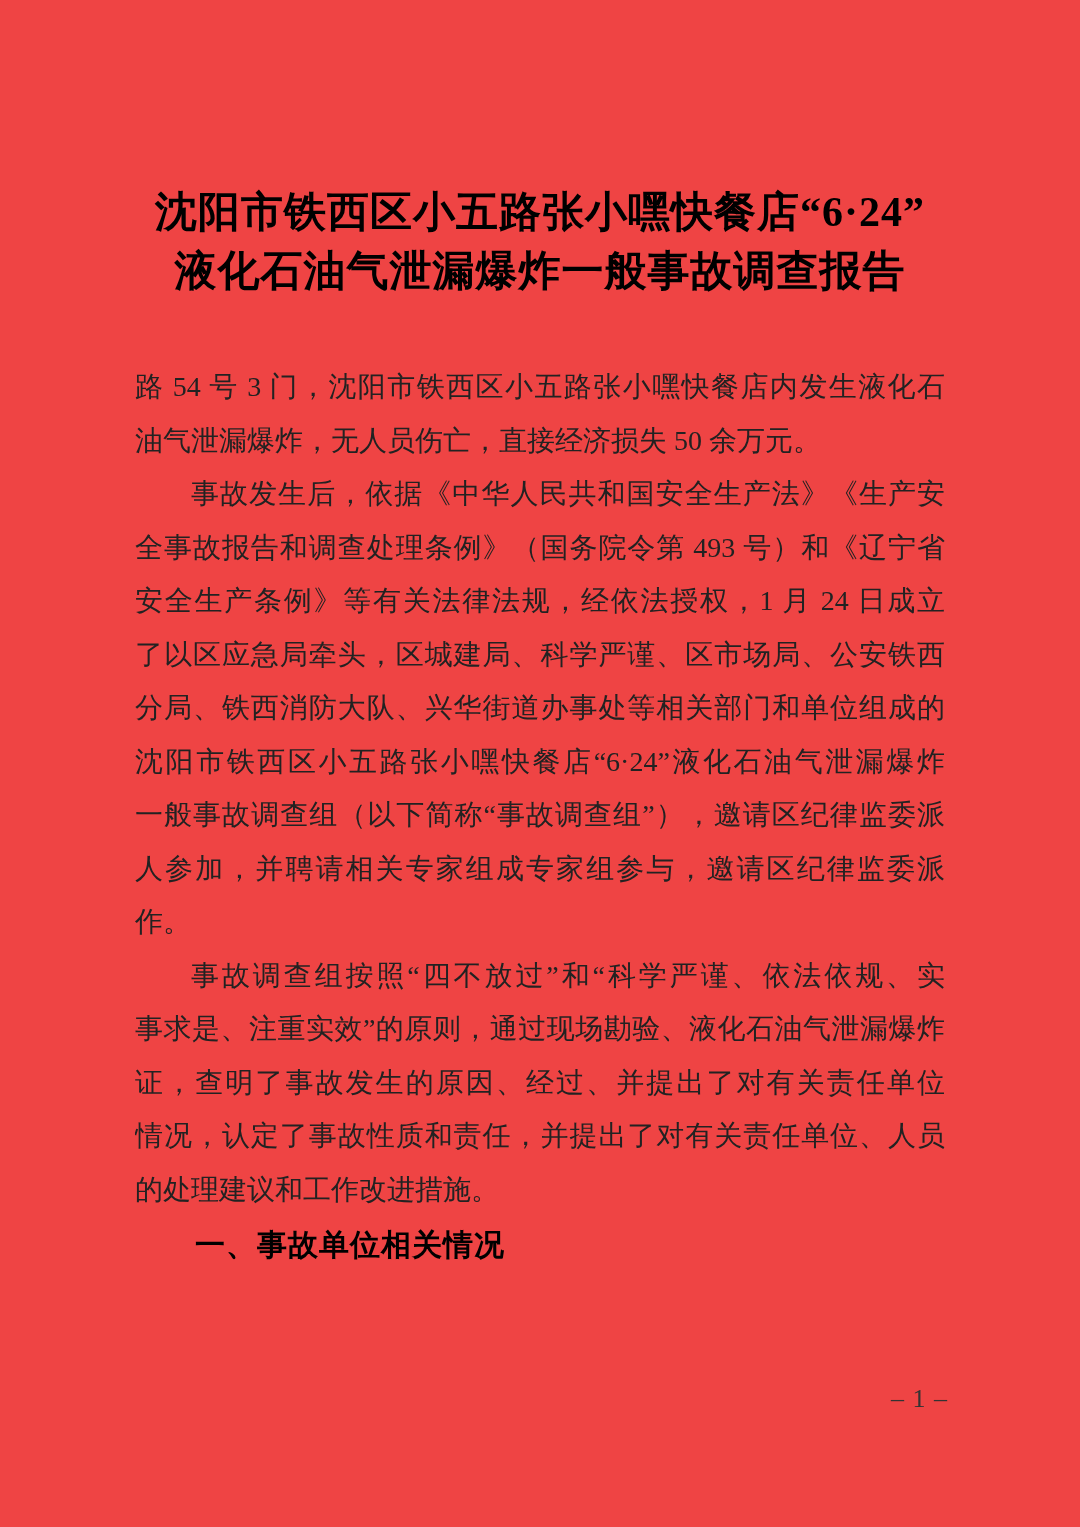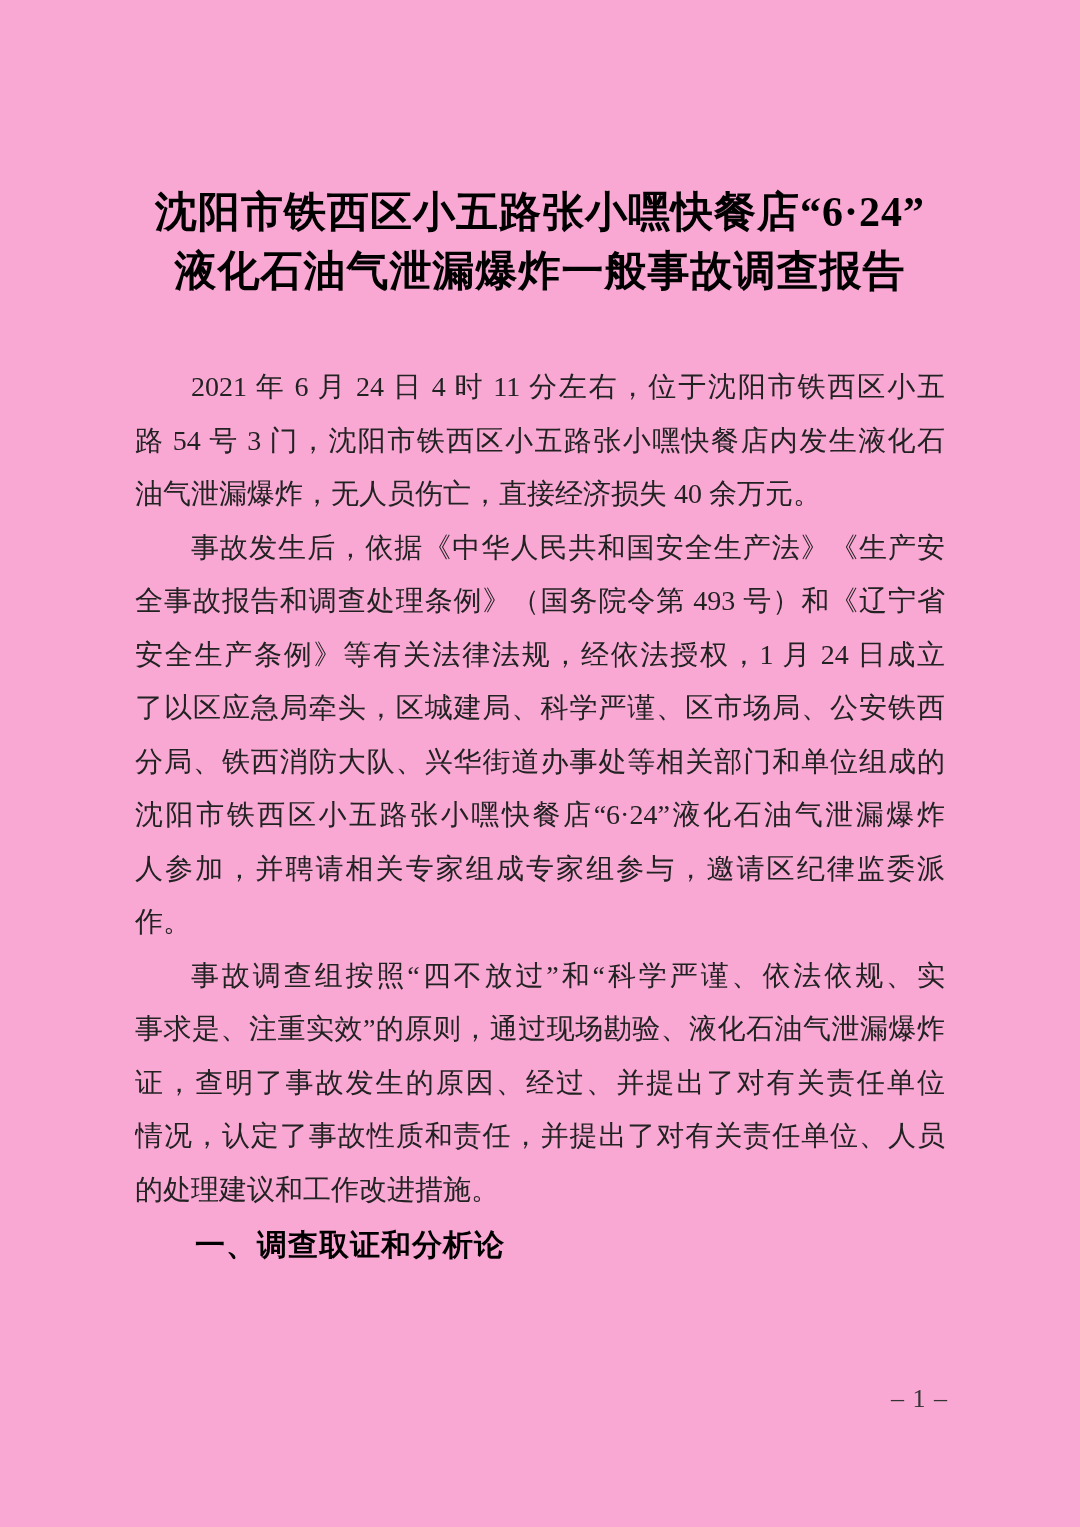--- a/index.html
+++ b/index.html
@@ -4,21 +4,21 @@
 <style>
   html, body {
     margin: 0;
     padding: 0;
     background: #ffffff;
   }
   .page {
     position: relative;
     width: 1080px;
     height: 1527px;
-    background: #f9a8d4;
+    background: #ef4444;
     font-family: "Liberation Serif", "DejaVu Serif", serif;
     color: #000000;
     overflow: hidden;
   }
   .doc-title {
     position: absolute;
     top: 183px;
     left: 60px;
     right: 60px;
     margin: 0;
@@ -83,43 +83,43 @@
 <div class="page">
 
   <h1 class="doc-title">
     <span class="title-line">沈阳市铁西区小五路张小嘿快餐店“6·24”</span>
     <span class="title-line">液化石油气泄漏爆炸一般事故调查报告</span>
   </h1>
 
   <div class="doc-body">
 
     <div class="para">
-      <div class="line indent">2021 年 6 月 24 日 4 时 11 分左右，位于沈阳市铁西区小五</div>
       <div class="line">路 54 号 3 门，沈阳市铁西区小五路张小嘿快餐店内发生液化石</div>
-      <div class="line last">油气泄漏爆炸，无人员伤亡，直接经济损失 40 余万元。</div>
+      <div class="line last">油气泄漏爆炸，无人员伤亡，直接经济损失 50 余万元。</div>
     </div>
 
     <div class="para">
       <div class="line indent">事故发生后，依据《中华人民共和国安全生产法》《生产安</div>
       <div class="line">全事故报告和调查处理条例》（国务院令第 493 号）和《辽宁省</div>
       <div class="line">安全生产条例》等有关法律法规，经依法授权，1 月 24 日成立</div>
       <div class="line">了以区应急局牵头，区城建局、科学严谨、区市场局、公安铁西</div>
       <div class="line">分局、铁西消防大队、兴华街道办事处等相关部门和单位组成的</div>
       <div class="line">沈阳市铁西区小五路张小嘿快餐店“6·24”液化石油气泄漏爆炸</div>
+      <div class="line">一般事故调查组（以下简称“事故调查组”），邀请区纪律监委派</div>
       <div class="line">人参加，并聘请相关专家组成专家组参与，邀请区纪律监委派</div>
       <div class="line last">作。</div>
     </div>
 
     <div class="para">
       <div class="line indent">事故调查组按照“四不放过”和“科学严谨、依法依规、实</div>
       <div class="line">事求是、注重实效”的原则，通过现场勘验、液化石油气泄漏爆炸</div>
       <div class="line">证，查明了事故发生的原因、经过、并提出了对有关责任单位</div>
       <div class="line">情况，认定了事故性质和责任，并提出了对有关责任单位、人员</div>
       <div class="line last">的处理建议和工作改进措施。</div>
     </div>
 
-    <h2 class="section-heading">一、调查取证和分析论</h2>
+    <h2 class="section-heading">一、事故单位相关情况</h2>
 
   </div>
 
   <div class="page-footer">– 1 –</div>
 
 </div>
 
 </body></html>

